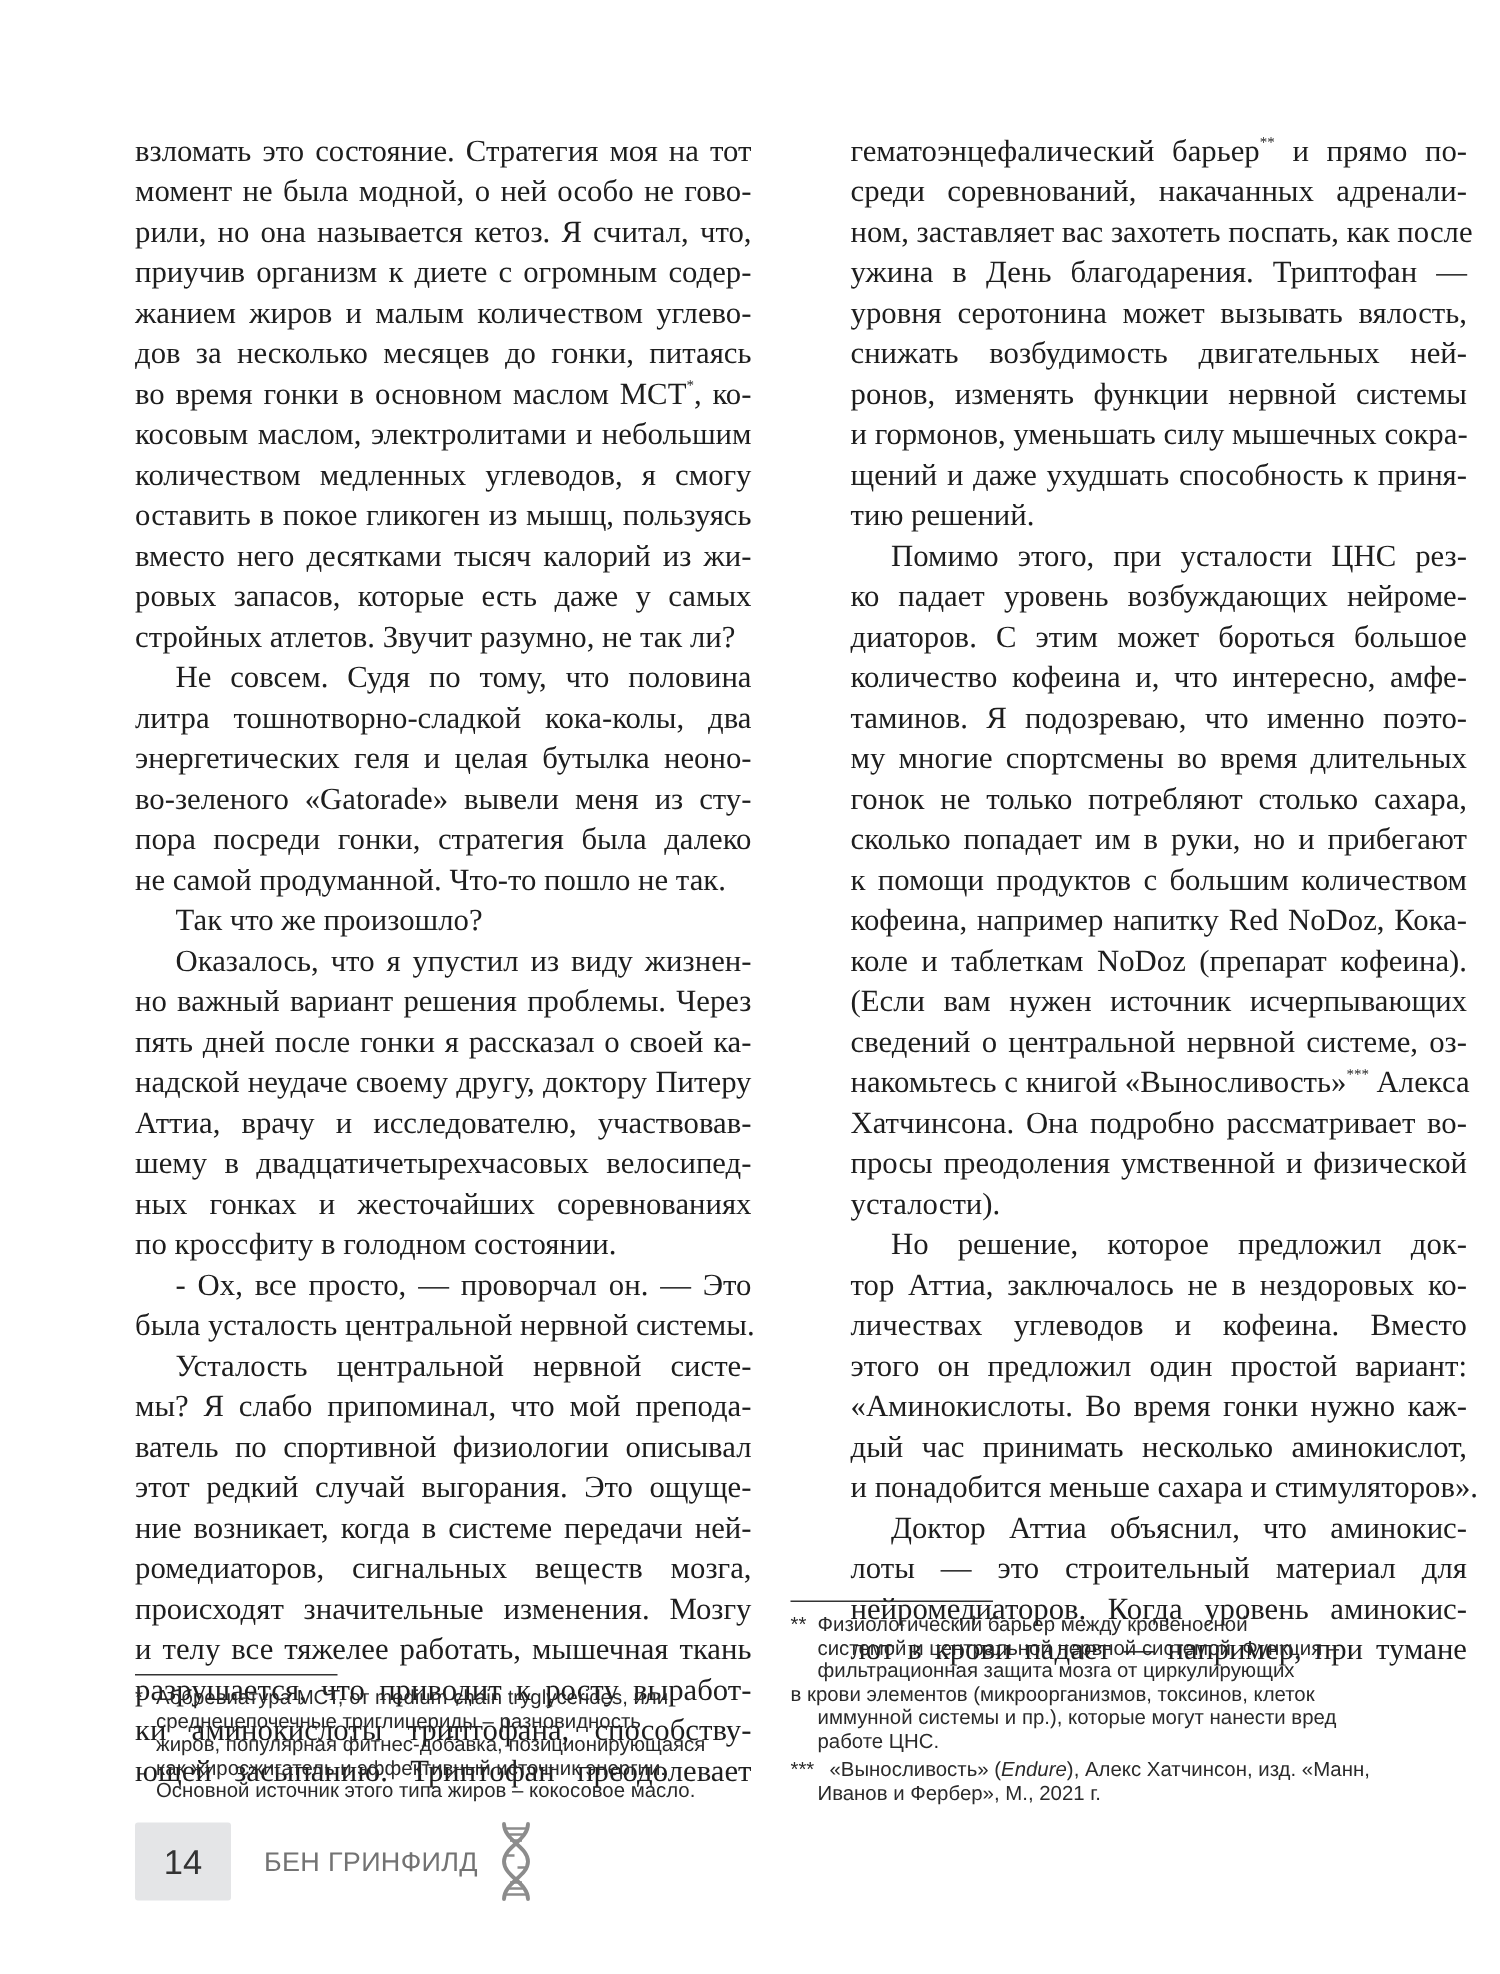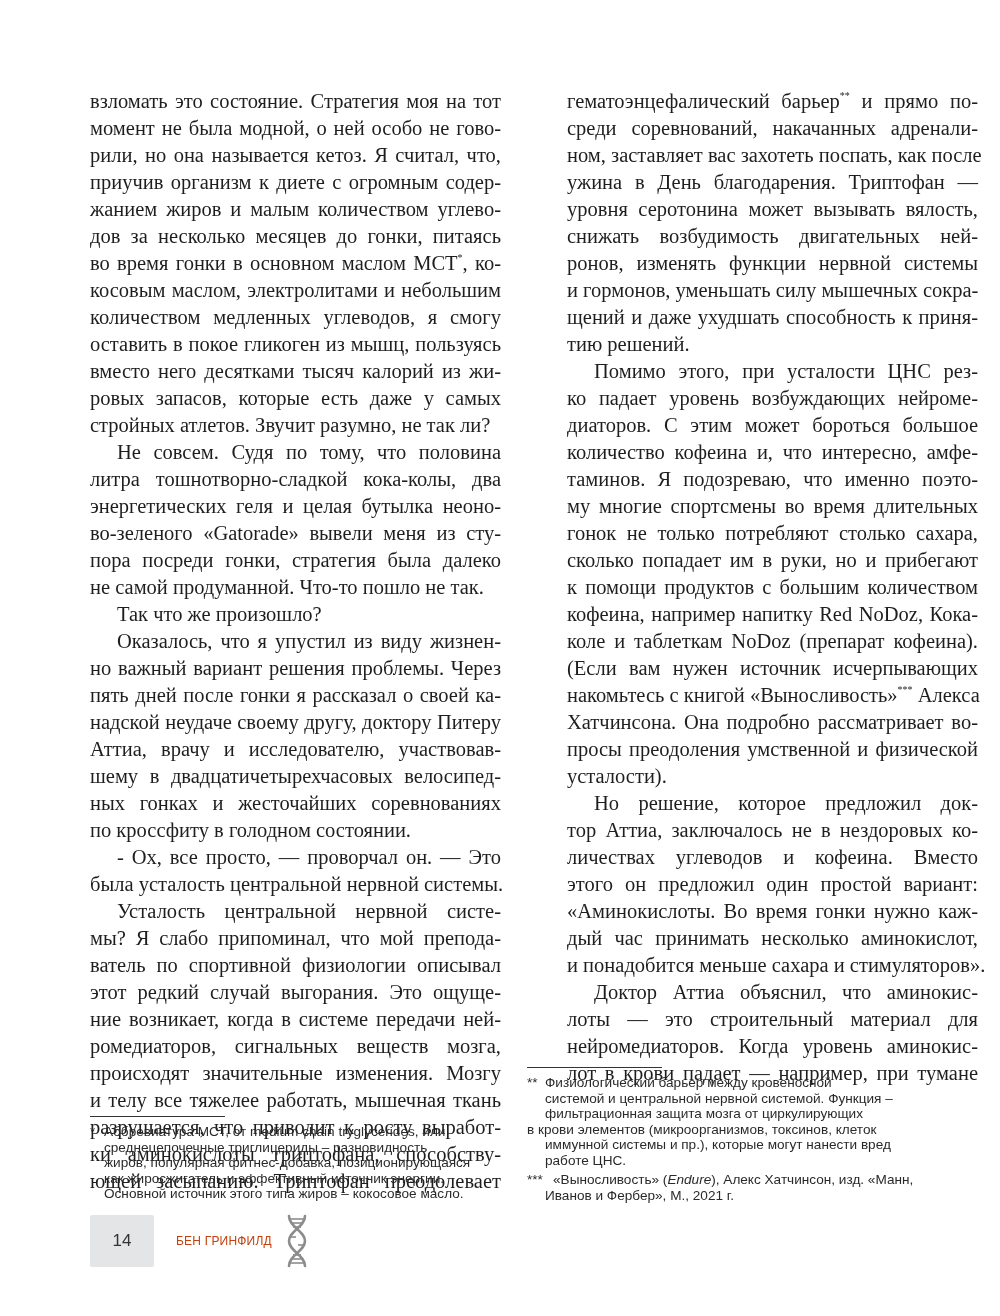--- a/index.html
+++ b/index.html
@@ -78,28 +78,28 @@
     }
     .page-num-box {
       width: 64px;
       height: 52px;
       background: #e4e5e7;
       border-radius: 2px;
       display: flex;
       align-items: center;
       justify-content: center;
       font-family: "Liberation Sans", "DejaVu Sans", sans-serif;
-      font-size: 17px;
+      font-size: 23px;
       color: #333;
     }
     .running-head {
       margin-left: 22px;
       font-family: "Liberation Sans", "DejaVu Sans", sans-serif;
-      font-size: 12px;
-      color: #c2410c;
+      font-size: 18px;
+      color: #737373;
       letter-spacing: 0.2px;
     }
     .dna-icon {
       margin-left: 12px;
       width: 26px;
       height: 56px;
     }
   </style>
 </head>
 <body>
@@ -164,20 +164,21 @@
   <span class="line">диаторов. С этим может бороться большое</span>
   <span class="line">количество кофеина и, что интересно, амфе-</span>
   <span class="line">таминов. Я подозреваю, что именно поэто-</span>
   <span class="line">му многие спортсмены во время длительных</span>
   <span class="line">гонок не только потребляют столько сахара,</span>
   <span class="line">сколько попадает им в руки, но и прибегают</span>
   <span class="line">к помощи продуктов с большим количеством</span>
   <span class="line">кофеина, например напитку Red NoDoz, Кока-</span>
   <span class="line">коле и таблеткам NoDoz (препарат кофеина).</span>
   <span class="line">(Если вам нужен источник исчерпывающих</span>
+  <span class="line">сведений о центральной нервной системе, оз-</span>
   <span class="line"><span>накомьтесь с книгой «Выносливость»</span><sup>***</sup><span> Алекса</span></span>
   <span class="line">Хатчинсона. Она подробно рассматривает во-</span>
   <span class="line">просы преодоления умственной и физической</span>
   <span class="line last">усталости).</span>
   <span class="line indent">Но решение, которое предложил док-</span>
   <span class="line">тор Аттиа, заключалось не в нездоровых ко-</span>
   <span class="line">личествах углеводов и кофеина. Вместо</span>
   <span class="line">этого он предложил один простой вариант:</span>
   <span class="line">«Аминокислоты. Во время гонки нужно каж-</span>
   <span class="line">дый час принимать несколько аминокислот,</span>

